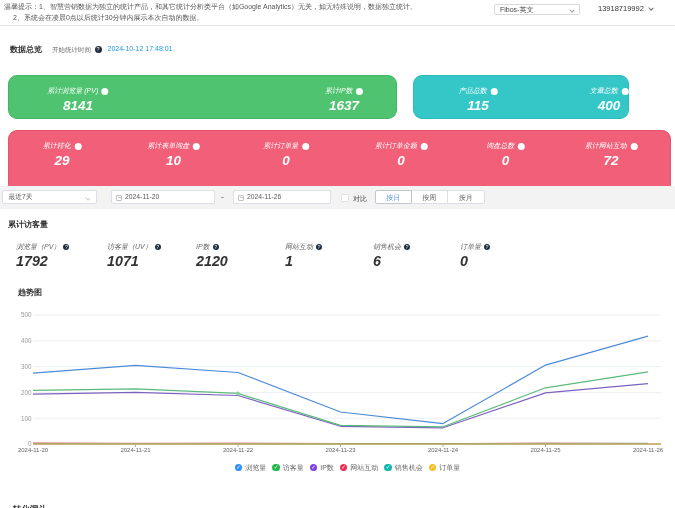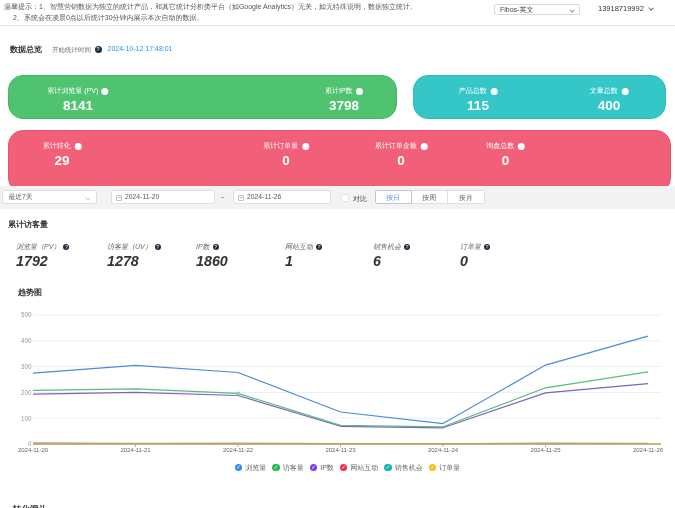--- a/index.html
+++ b/index.html
@@ -11,28 +11,28 @@
 .hdr-sel { left:494px; top:4px; width:86px; height:11px; border:1px solid #d9d9d9; border-radius:2px; background:#fff; font-size:7px; color:#444; line-height:9.5px; padding-left:5px; }
 .hdr-sel .chev { position:absolute; right:5px; top:2.5px; width:4px; height:4px; border-right:1px solid #999; border-bottom:1px solid #999; transform:rotate(45deg) scale(1,0.9); }
 .phone { left:598px; top:4px; font-size:7.5px; color:#333; }
 .hdr-line { left:0; top:25px; width:675px; height:1px; background:#e2e2e4; }
 
 .t1 { left:10px; top:44px; font-size:8px; font-weight:bold; color:#333; }
 .t1b { left:52px; top:45.5px; font-size:6.5px; color:#666; }
 .qi-dark { width:6px; height:6px; border-radius:50%; background:#1f2d3d; color:#fff; font-size:5px; line-height:6px; text-align:center; display:inline-block; }
 .blue-dt { left:107.5px; top:45.3px; font-size:7px; color:#2499e3; }
 
-.cardrow { border-radius:15px; color:#fff; }
+.cardrow { border-radius:9px; color:#fff;font-style:italic; }
 .cardrow .cell { position:absolute; top:0; transform:translateX(-50%); display:flex; flex-direction:column; align-items:center; }
 .cardrow .lab { margin-top:11px; font-size:7px; line-height:8px; display:flex; align-items:center; white-space:nowrap; }
 .cardrow .lab .q { width:7px; height:7px; border-radius:50%; background:#fff; margin-left:3.5px; display:inline-block; position:relative; }
 .cardrow .num { font-size:13.5px; font-weight:bold; line-height:13px; margin-top:3.5px; }
 .green { left:8px; top:75px; width:389px; height:44px; background:#4fc370; border:1px solid #42b763; }
 .green .q { color:#4fc370; }
-.teal { left:413px; top:75px; width:253px; height:44px; background:#35c7c7; border:1px solid #2cbaba; }
+.teal { left:413px; top:75px; width:216px; height:44px; background:#35c7c7; border:1px solid #2cbaba; }
 .red { left:8px; top:130px; width:663px; height:63px; background:#f25f78; border:1px solid #e5536c; }
 
 .strip { left:0; top:186px; width:675px; height:23px; background:#f3f3f4; }
 .inp { position:absolute; top:190px; height:14px; background:#fff; border:1px solid #dcdfe6; border-radius:2px; font-size:6.8px; color:#5a5a5a; line-height:12.5px; }
 .sel7 { left:2px; width:95px; padding-left:5.5px; }
 .sel7 .chev { position:absolute; right:7px; top:4.5px; width:3.5px; height:3.5px; border-right:1px solid #bfc3c9; border-bottom:1px solid #bfc3c9; transform:rotate(45deg) scale(1,0.8); }
 .d1 { left:111px; width:104px; padding-left:13px; }
 .d2 { left:233px; width:98px; padding-left:13px; }
 .calico { position:absolute; left:4px; top:3.5px; width:6px; height:6px; border:1px solid #bfc1c5; border-radius:1px; }
 .calico:before { content:""; position:absolute; left:0.5px; top:1.5px; width:4px; height:0; border-top:1px solid #bfc1c5; }
@@ -71,49 +71,57 @@
   </div>
 <div class="abs blue-dt">2024-10-12 17:48:01</div>
 
 <div class="abs cardrow green">
   <div class="cell" style="left:69px">
       <div class="lab">累计浏览量 (PV)<span class="q greenq"></span></div>
       <div class="num">8141</div>
     </div>
   <div class="cell" style="left:335px">
       <div class="lab">累计IP数<span class="q greenq"></span></div>
-      <div class="num">3798</div>
+      <div class="num">1637</div>
     </div>
 </div>
 <div class="abs cardrow teal">
   <div class="cell" style="left:64px">
       <div class="lab">产品总数<span class="q tealq"></span></div>
       <div class="num">115</div>
     </div>
   <div class="cell" style="left:195px">
       <div class="lab">文章总数<span class="q tealq"></span></div>
       <div class="num">400</div>
     </div>
 </div>
 <div class="abs cardrow red">
   <div class="cell" style="left:53px">
       <div class="lab">累计转化<span class="q redq"></span></div>
       <div class="num">29</div>
     </div>
+  <div class="cell" style="left:164.5px">
+      <div class="lab">累计表单询盘<span class="q redq"></span></div>
+      <div class="num">10</div>
+    </div>
   <div class="cell" style="left:277px">
       <div class="lab">累计订单量<span class="q redq"></span></div>
       <div class="num">0</div>
     </div>
   <div class="cell" style="left:392px">
       <div class="lab">累计订单金额<span class="q redq"></span></div>
       <div class="num">0</div>
     </div>
   <div class="cell" style="left:496.5px">
       <div class="lab">询盘总数<span class="q redq"></span></div>
       <div class="num">0</div>
+    </div>
+  <div class="cell" style="left:602px">
+      <div class="lab">累计网站互动<span class="q redq"></span></div>
+      <div class="num">72</div>
     </div>
 </div>
 
 <div class="abs strip"></div>
 <div class="inp sel7">最近7天<span class="chev"></span></div>
 <div class="inp d1"><span class="calico"></span>2024-11-20</div>
 <div class="abs dash">-</div>
 <div class="inp d2"><span class="calico"></span>2024-11-26</div>
 <div class="abs cbx"></div>
 <div class="abs cbxl">对比</div>
@@ -123,25 +131,25 @@
     <span>按月</span>
   </div>
 
 <div class="abs t2">累计访客量</div>
 <div class="stat" style="left:16px">
     <div class="sl">浏览量（PV）<span class="qi-dark">?</span></div>
     <div class="sn">1792</div>
   </div>
 <div class="stat" style="left:107px">
     <div class="sl">访客量（UV）<span class="qi-dark">?</span></div>
-    <div class="sn">1278</div>
+    <div class="sn">1071</div>
   </div>
 <div class="stat" style="left:196px">
     <div class="sl">IP数<span class="qi-dark">?</span></div>
-    <div class="sn">1860</div>
+    <div class="sn">2120</div>
   </div>
 <div class="stat" style="left:285px">
     <div class="sl">网站互动<span class="qi-dark">?</span></div>
     <div class="sn">1</div>
   </div>
 <div class="stat" style="left:373px">
     <div class="sl">销售机会<span class="qi-dark">?</span></div>
     <div class="sn">6</div>
   </div>
 <div class="stat" style="left:460px">

